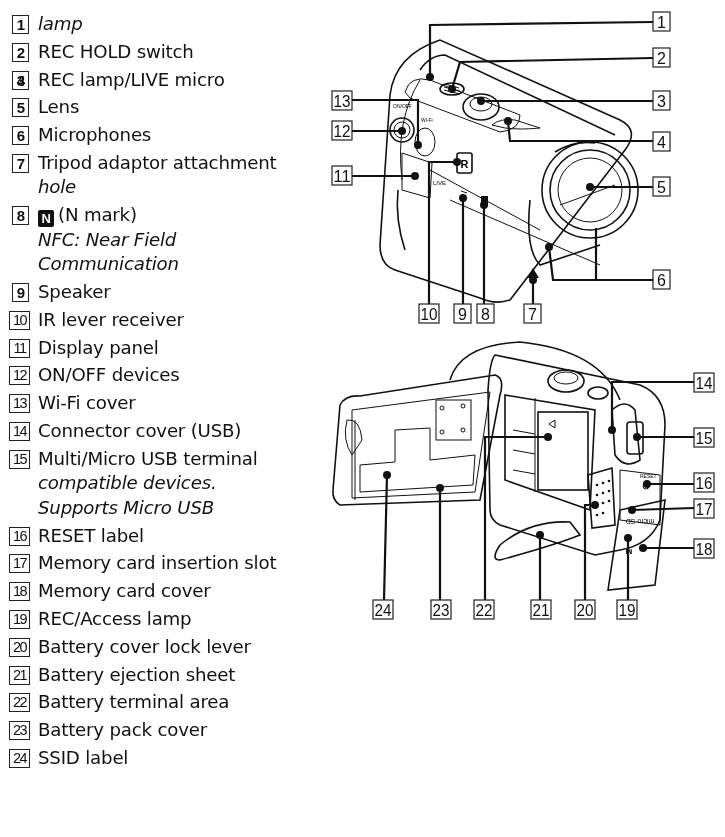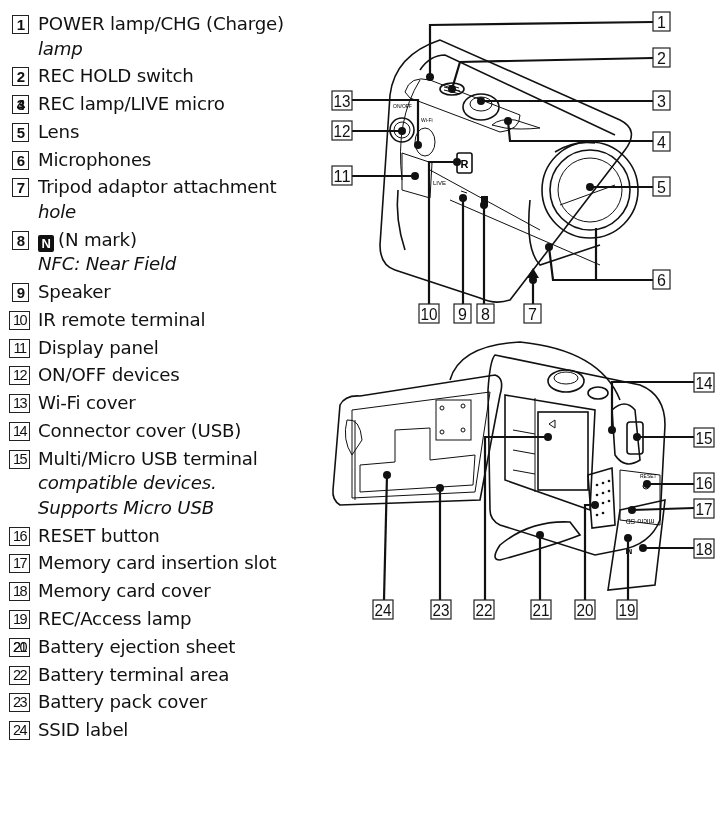--- a/index.html
+++ b/index.html
@@ -20,40 +20,40 @@
   .callout-txt { font-family:"Liberation Sans", sans-serif; font-size:16px; fill:#111; text-anchor:middle; }
   .leader { stroke:#111; stroke-width:2.2; fill:none; }
   .dot { fill:#111; }
   .line { stroke:#111; stroke-width:1.6; fill:none; }
   .thin { stroke:#111; stroke-width:1; fill:none; }
 </style>
 </head>
 <body>
 
 <div class="parts-list" id="parts-list">
-    <div class="part"><span class="num">1</span><span>POWER lamp/CHG (Charge)</span><span class="sub">lamp</span></div>
+    <div class="part"><span class="num">1</span><span class="sub">lamp</span></div>
     <div class="part"><span class="num">2</span><span>REC HOLD switch</span></div>
     <div class="part"><span class="num">3</span></div>
     <div class="part"><span class="num">4</span><span>REC lamp/LIVE micro</span></div>
     <div class="part"><span class="num">5</span><span>Lens</span></div>
     <div class="part"><span class="num">6</span><span>Microphones</span></div>
     <div class="part"><span class="num">7</span><span>Tripod adaptor attachment</span><span class="sub">hole</span></div>
-    <div class="part"><span class="num">8</span><span class="nmark">N</span><span>(N mark)</span><span class="sub">NFC: Near Field</span></div>
+    <div class="part"><span class="num">8</span><span class="nmark">N</span><span>(N mark)</span><span class="sub">NFC: Near Field</span><span class="sub">Communication</span></div>
     <div class="part"><span class="num">9</span><span>Speaker</span></div>
-    <div class="part"><span class="num two">10</span><span>IR remote terminal</span></div>
+    <div class="part"><span class="num two">10</span><span>IR lever receiver</span></div>
     <div class="part"><span class="num two">11</span><span>Display panel</span></div>
     <div class="part"><span class="num two">12</span><span>ON/OFF devices</span></div>
     <div class="part"><span class="num two">13</span><span>Wi-Fi cover</span></div>
     <div class="part"><span class="num two">14</span><span>Connector cover (USB)</span></div>
     <div class="part"><span class="num two">15</span><span>Multi/Micro USB terminal</span><span class="sub">compatible devices.</span><span class="sub">Supports Micro USB</span></div>
-    <div class="part"><span class="num two">16</span><span>RESET button</span></div>
+    <div class="part"><span class="num two">16</span><span>RESET label</span></div>
     <div class="part"><span class="num two">17</span><span>Memory card insertion slot</span></div>
     <div class="part"><span class="num two">18</span><span>Memory card cover</span></div>
     <div class="part"><span class="num two">19</span><span>REC/Access lamp</span></div>
-    <div class="part"><span class="num two">20</span></div>
+    <div class="part"><span class="num two">20</span><span>Battery cover lock lever</span></div>
     <div class="part"><span class="num two">21</span><span>Battery ejection sheet</span></div>
     <div class="part"><span class="num two">22</span><span>Battery terminal area</span></div>
     <div class="part"><span class="num two">23</span><span>Battery pack cover</span></div>
     <div class="part"><span class="num two">24</span><span>SSID label</span></div>
   </div>
 
 <svg class="diagram" width="725" height="837" viewBox="0 0 725 837">
 
   <g>
 

